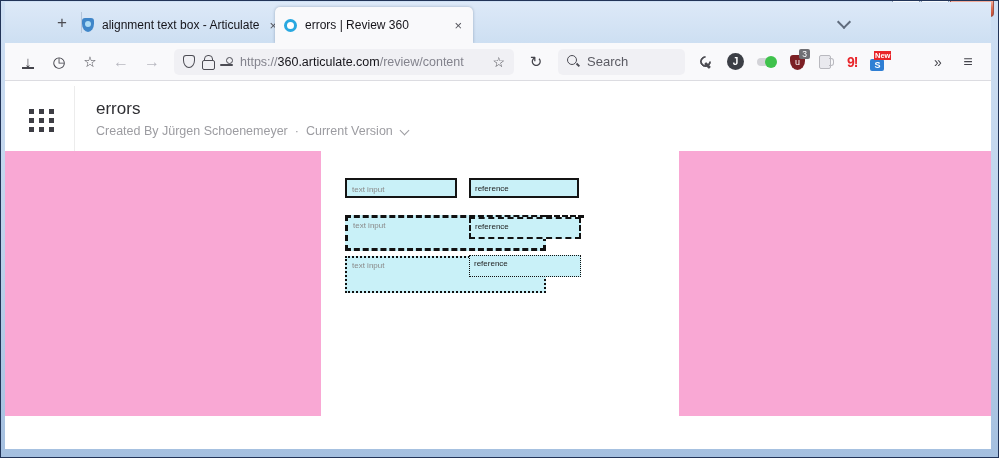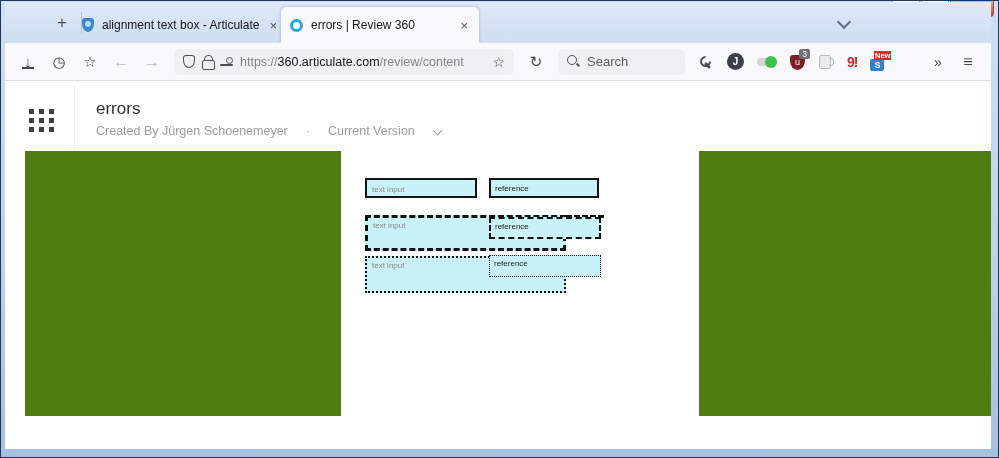--- a/index.html
+++ b/index.html
@@ -13,21 +13,21 @@
 
   
   .tabstrip{ position:absolute; left:0; right:0; top:0; height:41px;
     background:linear-gradient(180deg,#dde9f8 0%,#cddff2 100%); }
   .newtab{ position:absolute; left:44px; top:8px; width:26px; height:26px; border-radius:4px;
     color:#4c4c52; font-size:17px; line-height:25px; text-align:center; cursor:default; }
   .tabsep{ position:absolute; top:10px; width:1px; height:21px; background:#b4c5db; }
   .tab{ position:absolute; top:5px; height:36px; display:flex; align-items:center; gap:8px;
     padding:0 9px; font-size:12px; color:#15141a; white-space:nowrap; overflow:hidden; }
   .tab.inactive{ left:68px; width:215px; }
-  .tab.active{ left:276px; width:198px; background:#f9f9fb; border-radius:5px 5px 0 0;
+  .tab.active{ left:270px; width:198px; background:#f9f9fb; border-radius:5px 5px 0 0;
     box-shadow:0 0 3px rgba(40,60,90,.35); }
   .tab .title{ flex:1 1 auto; overflow:hidden; text-overflow:clip; }
   .tab .close{ flex:0 0 auto; color:#55555c; font-size:13px; padding:0 2px; }
   .fav-shield{ flex:0 0 auto; width:12px; height:14px; background:#3f86c9;
     border-radius:3px 3px 50% 50%/3px 3px 60% 60%; position:relative; }
   .fav-shield::after{ content:""; position:absolute; left:3px; top:3px; width:6px; height:6px;
     border-radius:50%; background:#aedcf5; }
   .fav-ring{ flex:0 0 auto; width:13px; height:13px; border:3.5px solid #29a8e0; border-radius:50%; background:#fff; }
   .alltabs-chevron{ position:absolute; left:834px; top:15px; width:11px; height:11px; }
   .alltabs-chevron::after{ content:""; position:absolute; left:0; top:0; width:8px; height:8px;
@@ -102,34 +102,34 @@
   .tbi.burger{ font-size:16px; }
 
   
   .appheader{ position:absolute; left:0; right:0; top:84px; height:70px; background:#fff; }
   .grid-icon{ position:absolute; left:24px; top:23px; width:26px; height:24px;
     display:grid; grid-template-columns:repeat(3,1fr); gap:3px 4px; }
   .grid-icon i{ width:5px; height:5px; background:#3d3d44; }
   .hdr-divider{ position:absolute; left:69px; top:0; bottom:0; width:1px; background:#ececec; }
   .hdr-title{ position:absolute; left:91px; top:13px; font-size:17px; color:#2f2f33; }
   .hdr-sub{ position:absolute; left:91px; top:38px; font-size:12.5px; color:#9c9ca1;
-    display:flex; align-items:center; gap:18px; }
+    display:flex; align-items:center; gap:7px; }
   .ver-chevron{ width:9px; height:9px; position:relative; }
   .ver-chevron::after{ content:""; position:absolute; left:1px; top:0; width:6px; height:6px;
     border-right:1.5px solid #9c9ca1; border-bottom:1.5px solid #9c9ca1; transform:rotate(45deg); }
   .hdr-right{ position:absolute; right:22px; top:0; bottom:0; display:flex; align-items:center; gap:24px; }
   .nav-review{ font-size:13px; font-weight:bold; letter-spacing:1.5px; color:#2fb2f5; }
   .nav-share{ font-size:13px; font-weight:bold; letter-spacing:1.5px; color:#8b9198; }
   .nav-more{ color:#c3c7cc; font-size:12px; letter-spacing:2px; }
   .avatar{ width:38px; height:38px; border-radius:50%; background:#ee7b64; color:#fff;
     font-size:13px; text-align:center; line-height:38px; }
   .review-underline{ position:absolute; left:708px; bottom:0; width:86px; height:4px; background:#2fb2f5; }
 
   
-  .content{ position:absolute; left:0; right:0; top:149px; bottom:33px; background:#4d7c0f;margin-left:20px; }
+  .content{ position:absolute; left:0; right:0; top:149px; bottom:33px; background:#f9a8d4; }
   .canvas{ position:absolute; left:316px; width:358px; top:0; bottom:0; background:#fff; }
   .cbox{ position:absolute; background:#c9f1f8; }
   .lbl-ti{ position:absolute; left:5px; font-size:8px; color:#8a8a8a; white-space:nowrap; }
   .lbl-ref{ position:absolute; left:4px; font-size:8px; color:#1c1c1c; white-space:nowrap; }
   .b-solid{ border:2px solid #141414; }
   .b-heavy{ border:3px dashed #111; }
   .b-dash{ border:2px dashed #111; }
   .b-dot2{ border:2px dotted #111; }
   .b-dot1{ border:1px dotted #111; }
   .dash-ext{ position:absolute; left:541px; top:64px; width:38px; height:0; border-top:3px dashed #111; }

